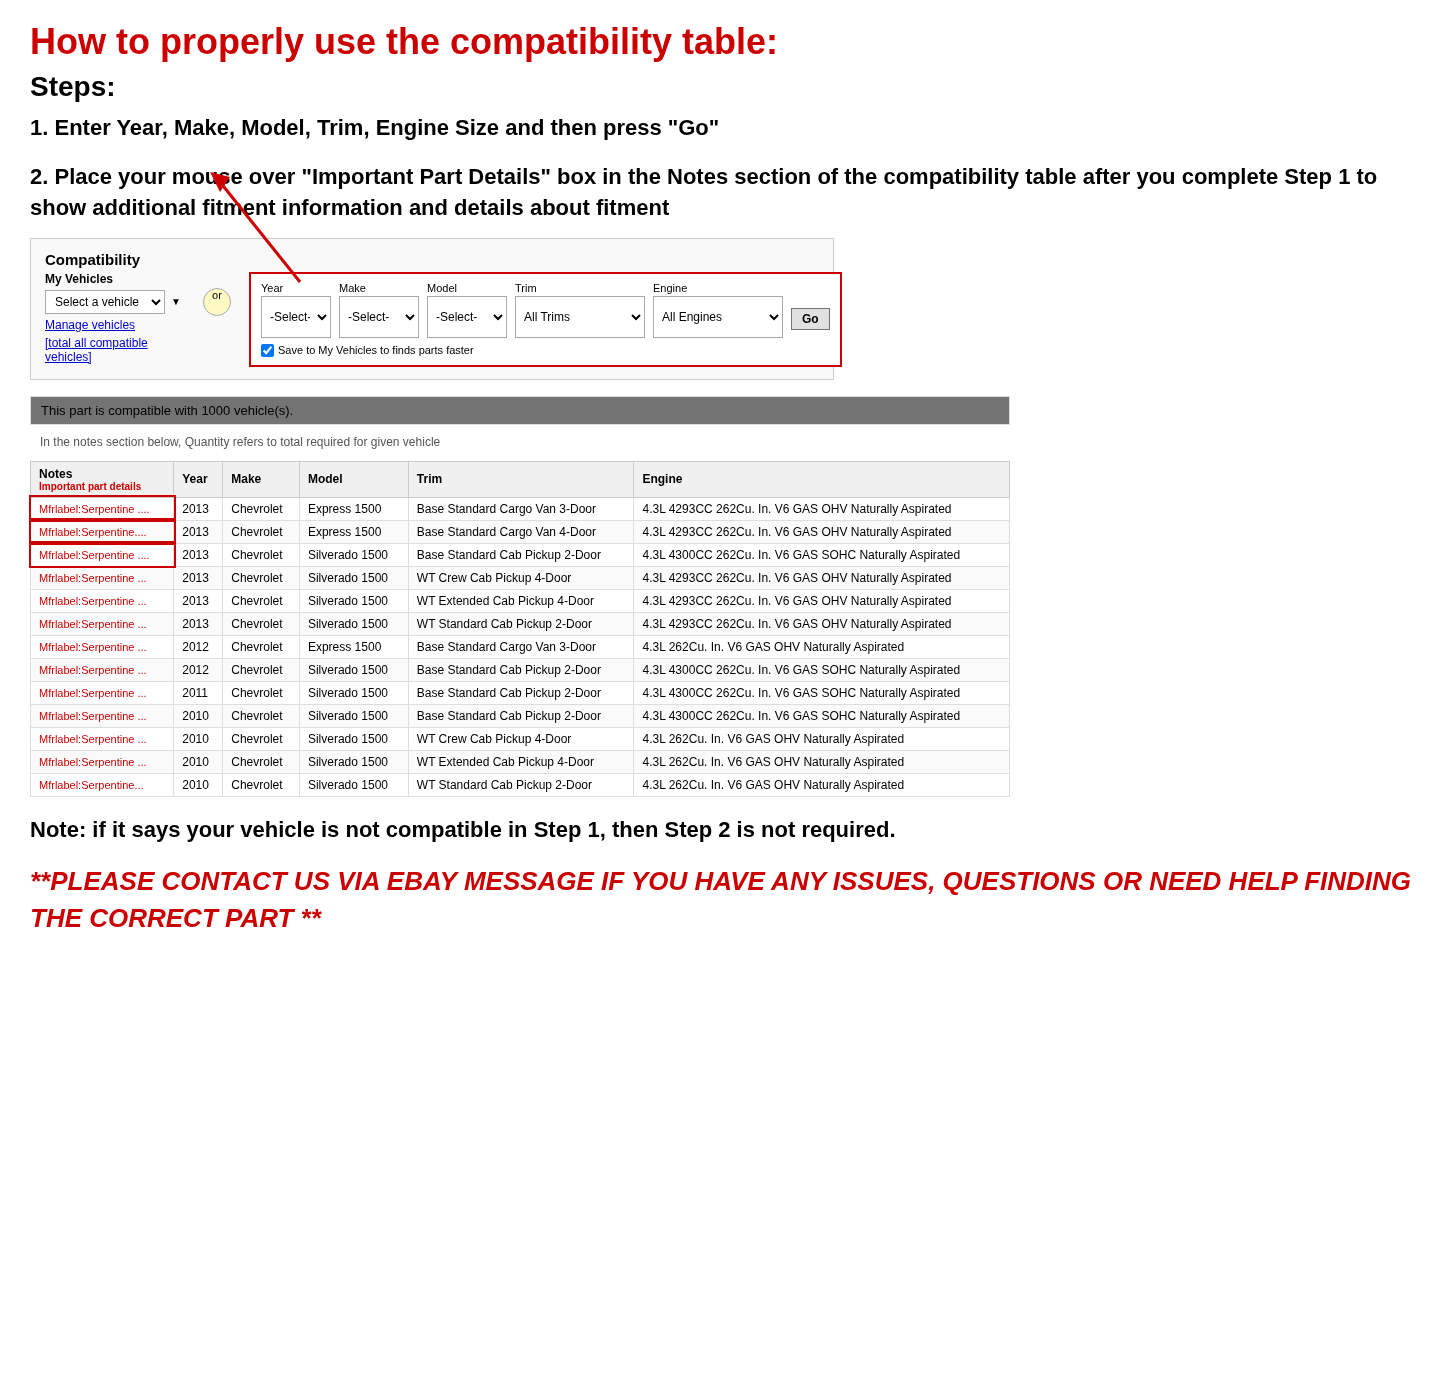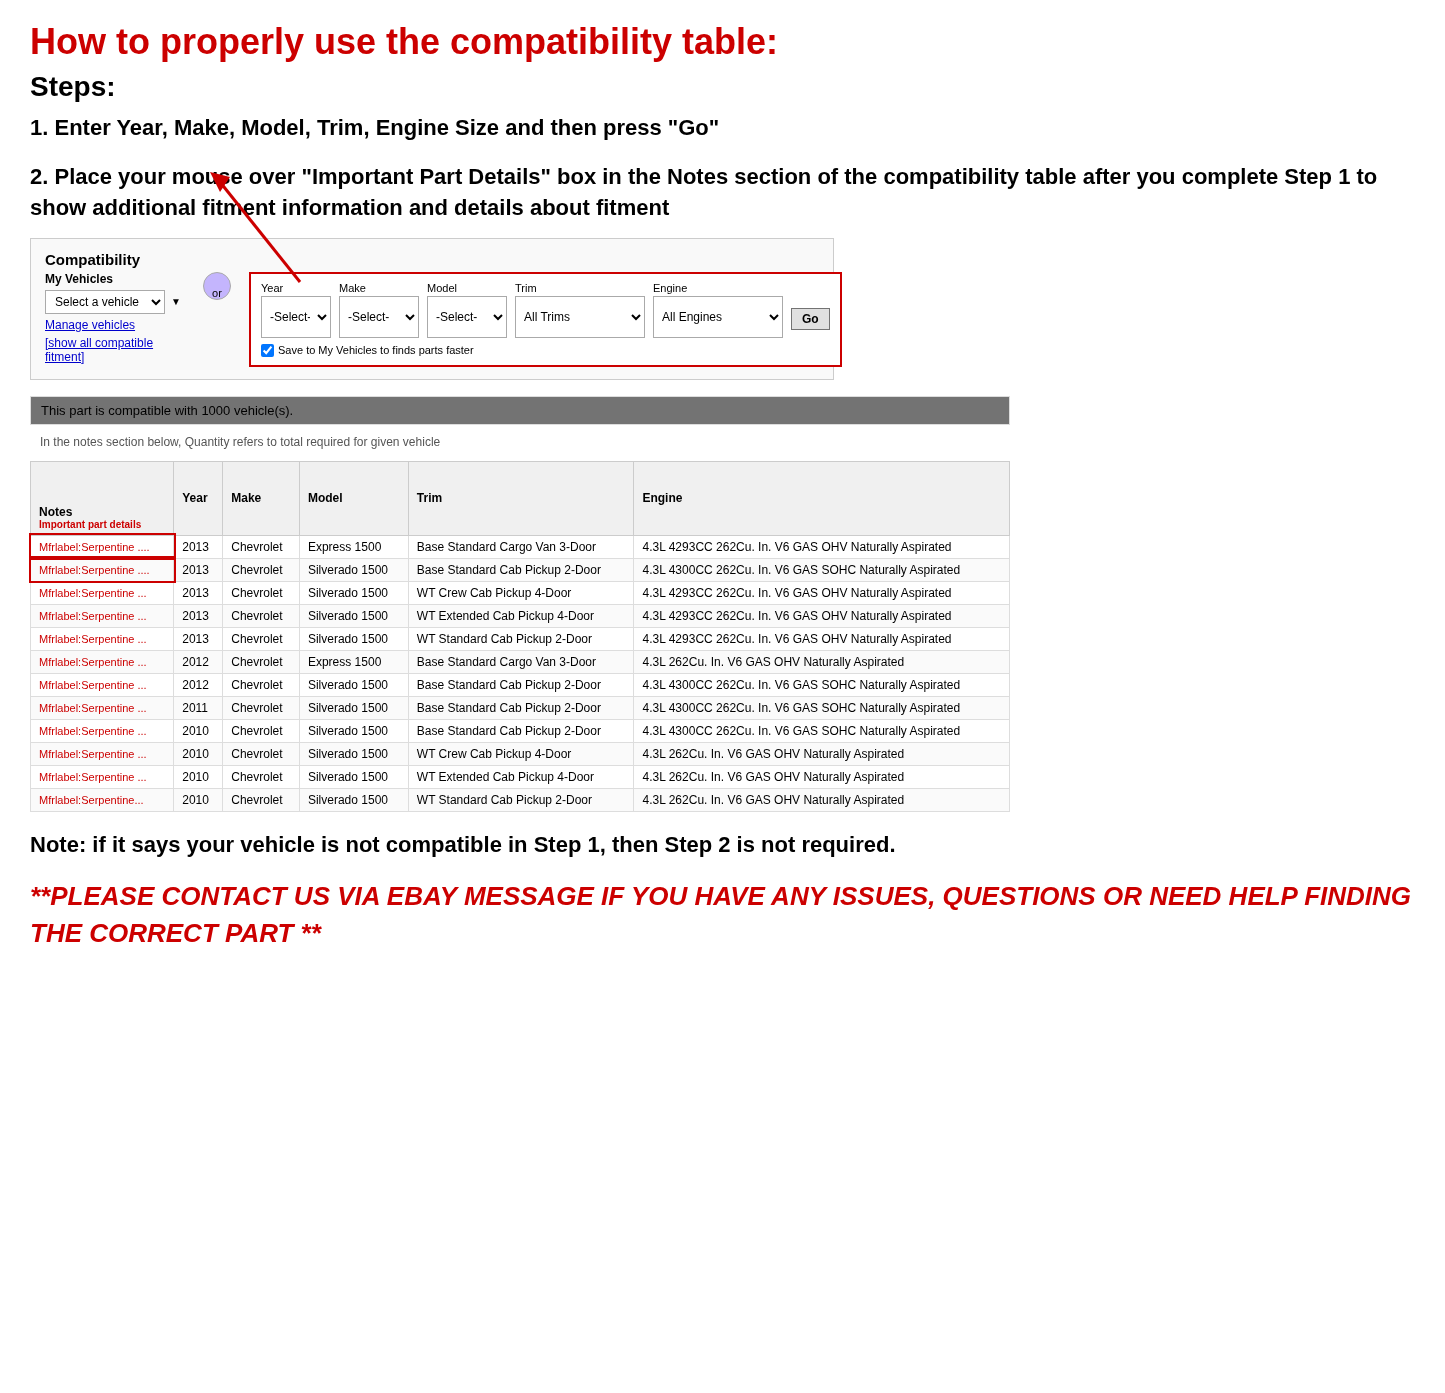--- a/index.html
+++ b/index.html
@@ -91,25 +91,25 @@
       font-size: 12px;
       text-decoration: underline;
       cursor: pointer;
     }
     .or-circle {
       border: 1px solid #aaa;
       border-radius: 50%;
       width: 28px;
       height: 28px;
       display: flex;
-      align-items: flex-end;
+      align-items: flex-start;
       justify-content: center;
       font-size: 11px;
-      background: #c4b5fd;
-      margin-top: 0;
+      background: #fef9c3;
+      margin-top: 16px;
       flex-shrink: 0;
     }
     .year-make-section {
       border: 2px solid #cc0000;
       padding: 8px 10px;
       background: #fff;
     }
     .ym-fields-row {
       display: flex;
       align-items: flex-end;
@@ -175,21 +175,20 @@
       border: 1px solid #ddd;
       padding: 4px 8px;
       font-size: 12px;
     }
     .compat-table tr:nth-child(even) td {
       background: #fafafa;
     }
     .notes-header {
       display: flex;
       flex-direction: column;
-      margin-top: 38px;
     }
     .notes-sub {
       color: #cc0000;
       font-size: 10px;
       font-weight: bold;
     }
     .note-text {
       font-size: 22px;
       font-weight: bold;
       margin: 18px 0;
@@ -222,21 +221,21 @@
 
     <div class="my-vehicles-section">
       <span class="my-vehicles-label">My Vehicles</span>
       <div class="vehicle-select-row">
         <select class="vehicle-select">
           <option>Select a vehicle</option>
         </select>
         <span style="font-size:10px;">▼</span>
       </div>
       <a class="manage-vehicles-link">Manage vehicles</a>
-      <a class="show-all-link">[show all compatible fitment]</a>
+      <a class="show-all-link">[total all compatible vehicles]</a>
     </div>
 
     <div class="or-circle">
       <span>or</span>
     </div>
 
     <div class="year-make-section">
       <div class="ym-fields-row">
         <div class="ym-field">
           <label>Year</label>
@@ -310,20 +309,28 @@
   <tbody id="table-body">
   <tr>
         <td style="color: rgb(204, 0, 0); font-size: 11px; outline: rgb(204, 0, 0) solid 2px;">Mfrlabel:Serpentine ....</td>
         <td>2013</td>
         <td>Chevrolet</td>
         <td>Express 1500</td>
         <td>Base Standard Cargo Van 3-Door</td>
         <td>4.3L 4293CC 262Cu. In. V6 GAS OHV Naturally Aspirated</td>
       </tr>
       <tr>
+        <td style="color: rgb(204, 0, 0); font-size: 11px; outline: rgb(204, 0, 0) solid 2px;">Mfrlabel:Serpentine....</td>
+        <td>2013</td>
+        <td>Chevrolet</td>
+        <td>Express 1500</td>
+        <td>Base Standard Cargo Van 4-Door</td>
+        <td>4.3L 4293CC 262Cu. In. V6 GAS OHV Naturally Aspirated</td>
+      </tr>
+      <tr>
         <td style="color: rgb(204, 0, 0); font-size: 11px; outline: rgb(204, 0, 0) solid 2px;">Mfrlabel:Serpentine ....</td>
         <td>2013</td>
         <td>Chevrolet</td>
         <td>Silverado 1500</td>
         <td>Base Standard Cab Pickup 2-Door</td>
         <td>4.3L 4300CC 262Cu. In. V6 GAS SOHC Naturally Aspirated</td>
       </tr>
       <tr>
         <td style="color: rgb(204, 0, 0); font-size: 11px;">Mfrlabel:Serpentine ...</td>
         <td>2013</td>

